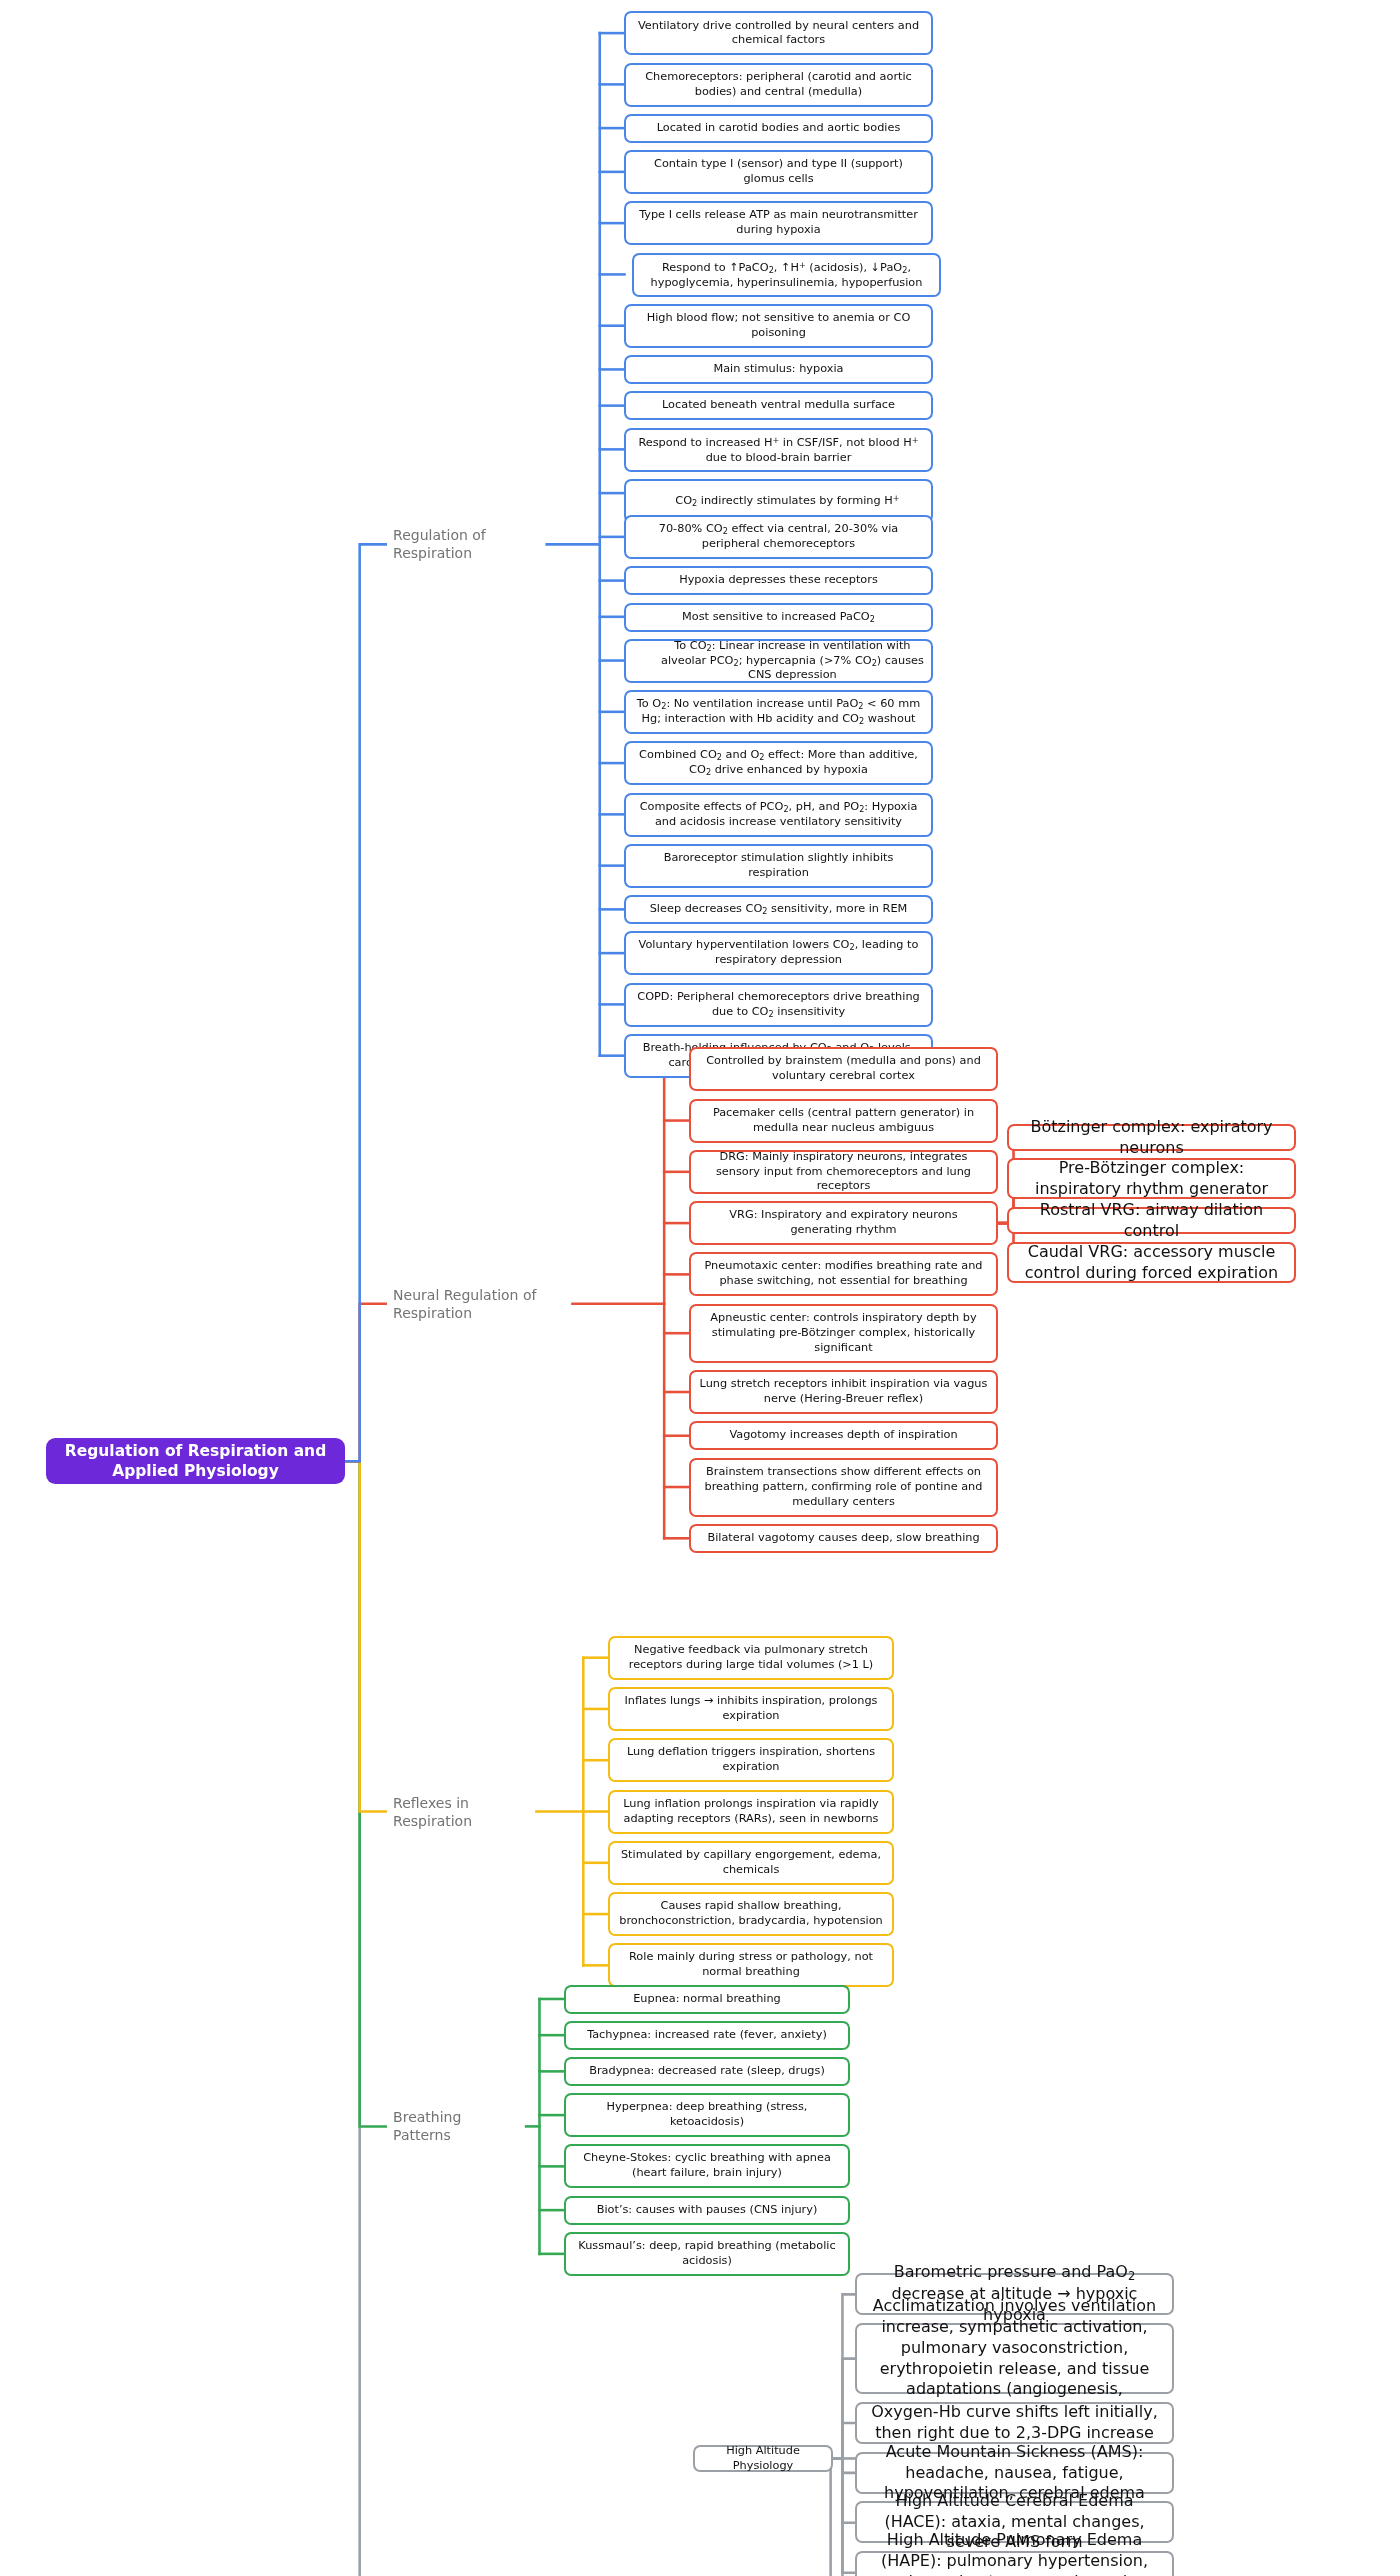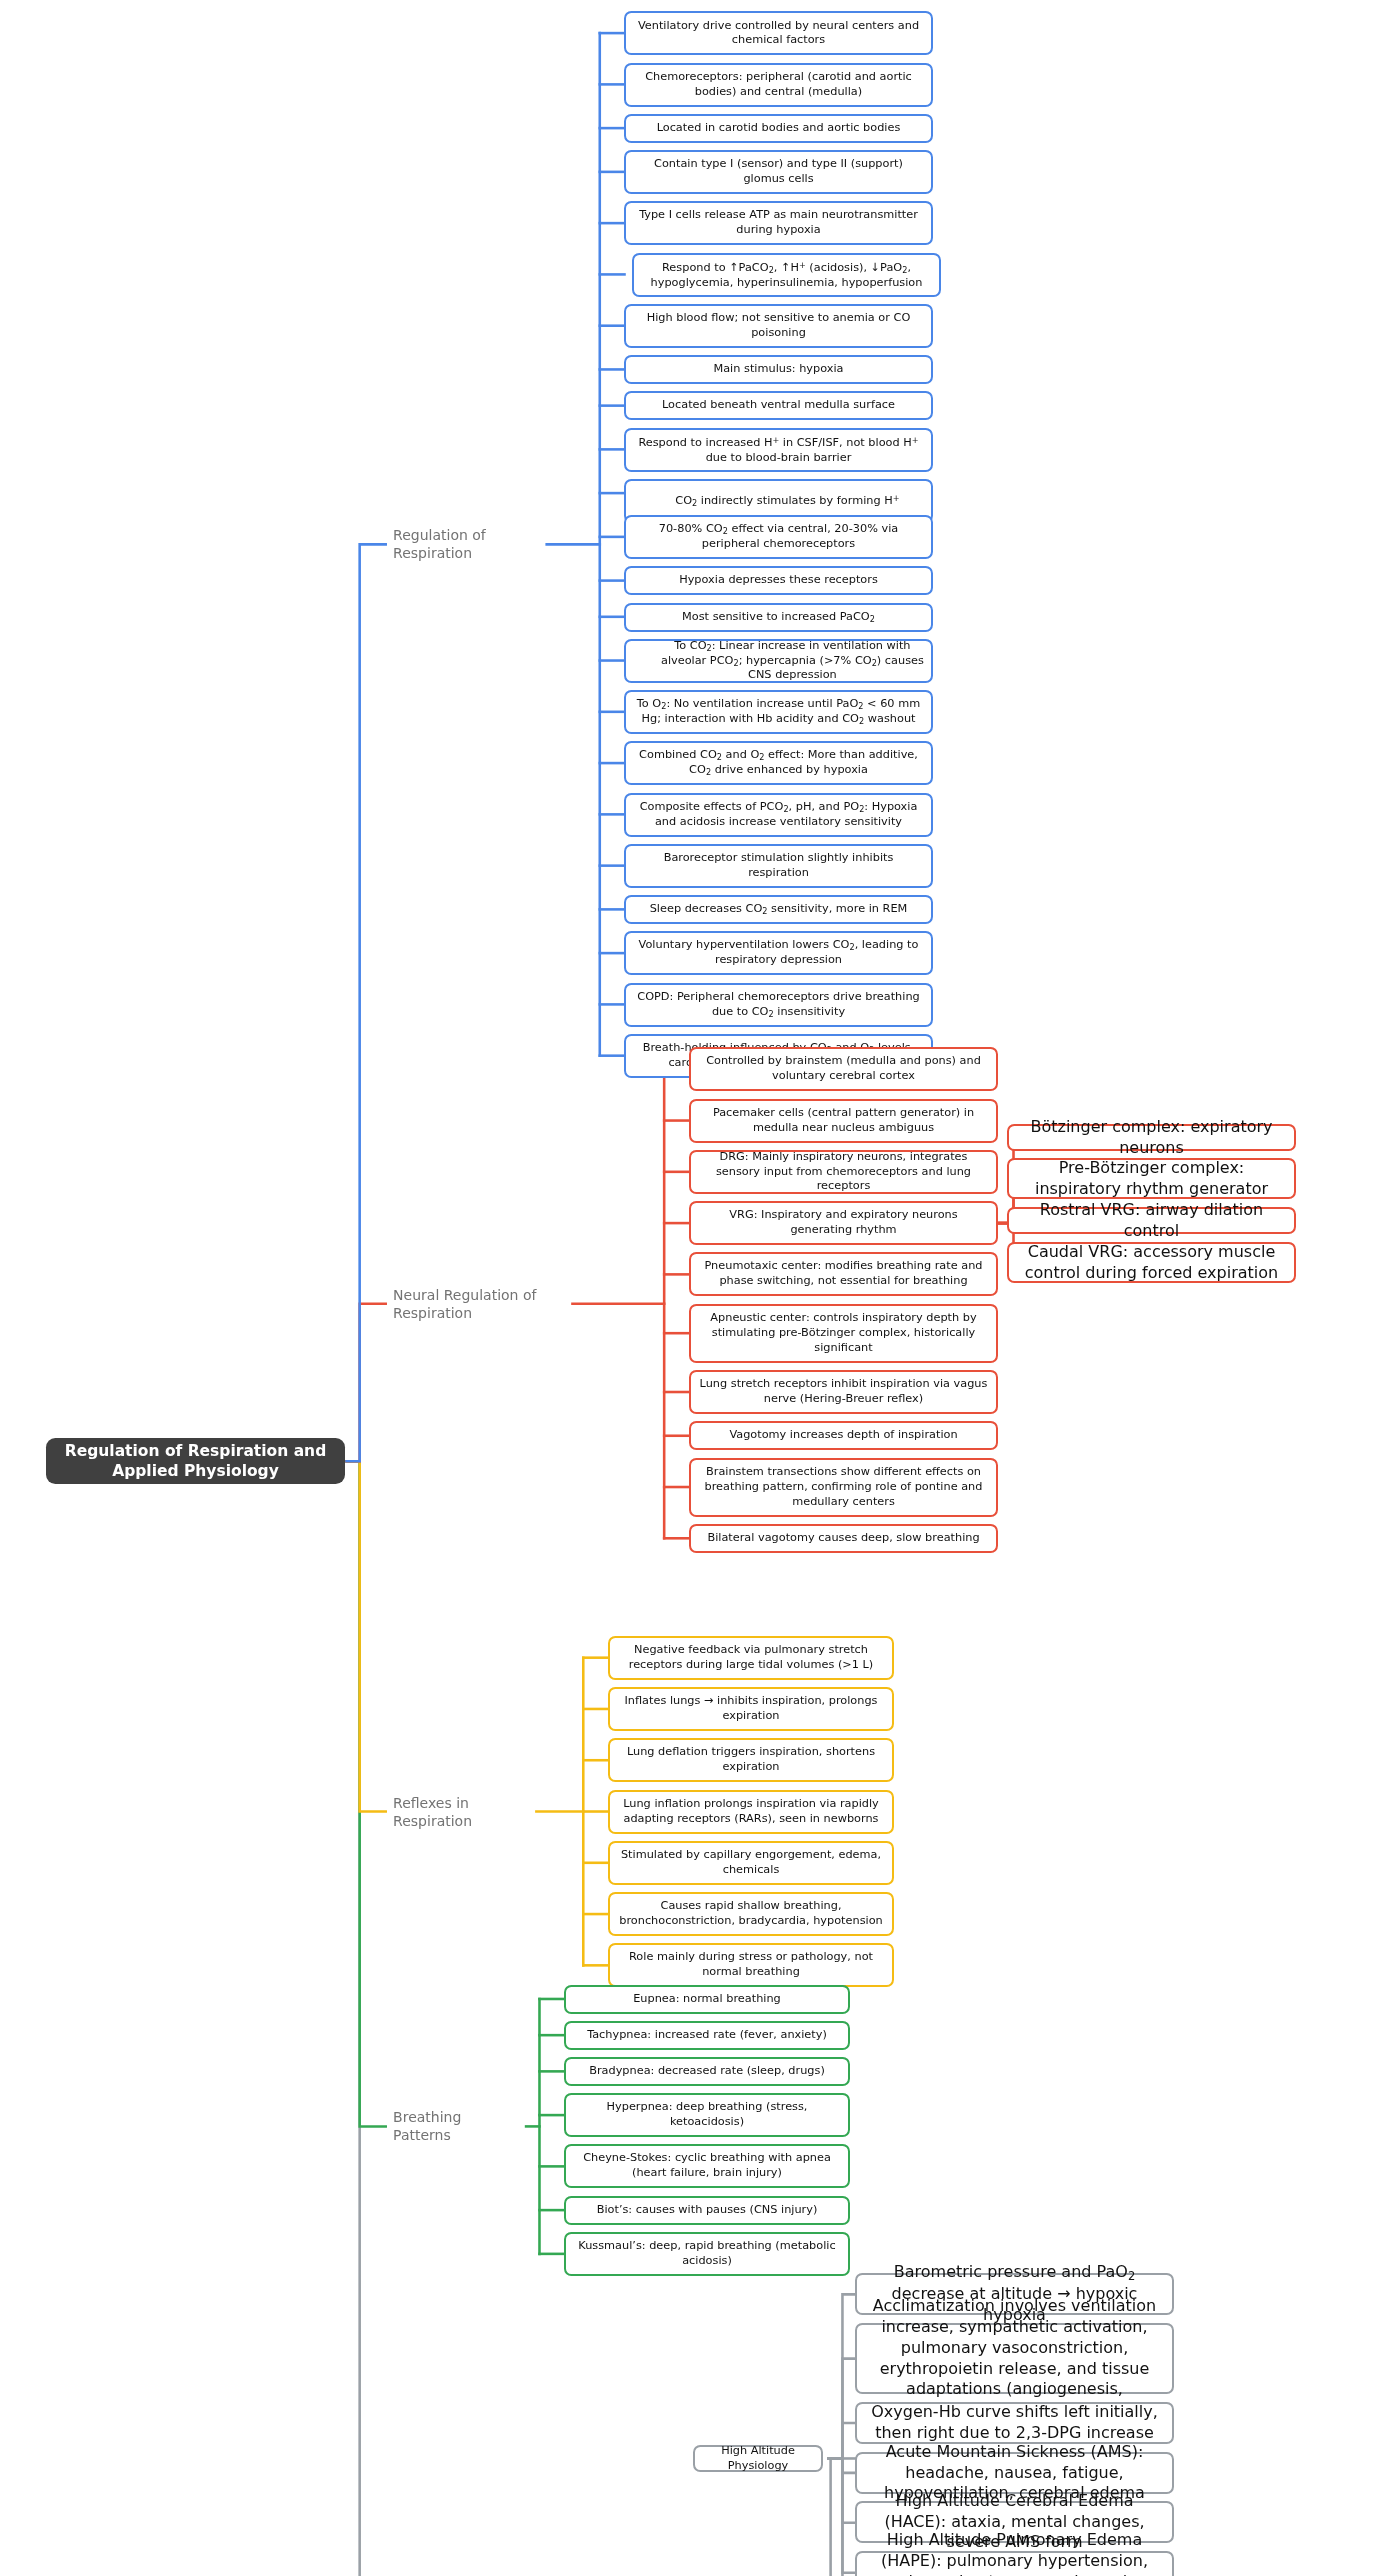--- a/index.html
+++ b/index.html
@@ -8,21 +8,21 @@
        -webkit-font-smoothing:antialiased;}
   #canvas{position:absolute;left:0;top:0;width:1401px;height:2940px;overflow:hidden;}
   svg.links{position:absolute;left:0;top:0;width:1401px;height:2940px;pointer-events:none;}
 
   .node{position:absolute;box-sizing:border-box;display:flex;align-items:center;
         justify-content:center;text-align:center;border-radius:7.2px;background:#ffffff;
         border:2.6px solid #888;line-height:1.30;padding:3.1px 6.2px;color:#111;}
   .node span{display:block;width:100%;}
 
   
-  .root{background:#404040;border:none;color:#ffffff;font-weight:bold;
+  .root{background:#6d28d9;border:none;color:#ffffff;font-weight:bold;
         font-size:15.5px;border-radius:9.3px;line-height:1.30;}
 
   
   .hub{border:none;background:transparent;font-size:14px;color:#737373;
        justify-content:flex-start;text-align:left;padding:0 3.1px;}
 
   
   .c-blue  {border-color:#4a86e8;}
   .c-red   {border-color:#e8503a;}
   .c-amber {border-color:#f5bc14;}
@@ -300,21 +300,21 @@
       </div>
       <div class="node leaf-sm c-gray" style="left: 855px; top: 2452px; width: 319px; height: 42px; border-color: rgb(154, 160, 166);">
         <span>Acute Mountain Sickness (AMS): headache, nausea, fatigue, hypoventilation, cerebral edema</span>
       </div>
       <div class="node leaf-sm c-gray" style="left: 855px; top: 2501px; width: 319px; height: 42px; border-color: rgb(154, 160, 166);">
         <span>High Altitude Cerebral Edema (HACE): ataxia, mental changes, severe AMS form</span>
       </div>
       <div class="node leaf-sm c-gray" style="left: 855px; top: 2551px; width: 319px; height: 42px; border-color: rgb(154, 160, 166);">
         <span>High Altitude Pulmonary Edema (HAPE): pulmonary hypertension, edema due to uneven hypoxic vasoconstriction</span>
       </div>
-      <div class="node sub-label c-gray" style="left: 693px; top: 2445px; width: 130px; height: 27px; border-color: rgb(154, 160, 166);">
+      <div class="node sub-label c-gray" style="left: 693px; top: 2445px; width: 140px; height: 27px; border-color: rgb(154, 160, 166);">
         <span>High Altitude Physiology</span>
       </div>
       <div class="node root" style="left: 46px; top: 1438px; width: 299px; height: 46px;">
         <span>Regulation of Respiration and Applied Physiology</span>
       </div>
     </div>
 
 </div>
 
 

